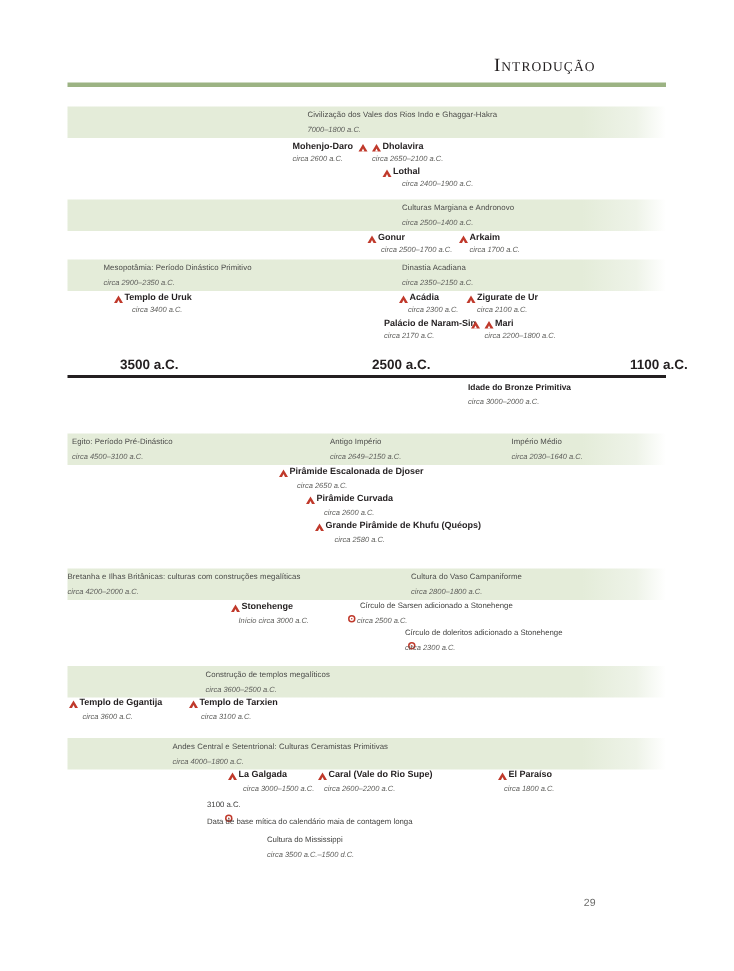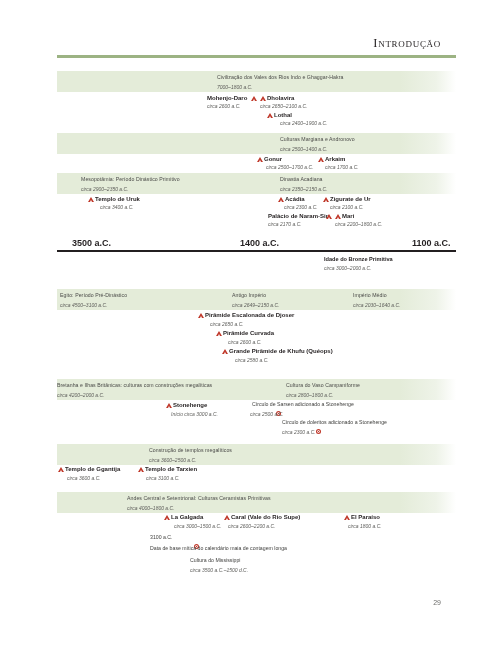--- a/index.html
+++ b/index.html
@@ -1,21 +1,21 @@
 <!DOCTYPE html>
 <html><head>
 <meta charset="utf-8">
 <style>
   html,body{margin:0;padding:0;}
   body{
     width:489px;height:647px;background:#ffffff;
     font-family:"Liberation Sans", sans-serif;
     color:#231f20;overflow:hidden;position:relative;
   }
-  .page{position:absolute;left:12px;top:0;width:441px;height:647px;padding-left:32px;}
+  .page{position:absolute;left:0;top:0;width:441px;height:647px;}
 
   
   .hdr-title{
     position:absolute;right:44px;top:36px;
     font-family:"Liberation Serif", serif;
     font-size:12.5px;letter-spacing:.7px;
     font-variant:small-caps;font-weight:400;color:#231f20;
     white-space:nowrap;
   }
   .hdr-rule{
@@ -59,21 +59,21 @@
   }
   .circ::after{
     content:"";position:absolute;left:1.0px;top:1.0px;
     width:3.4px;height:3.4px;border-radius:50%;
     border:.8px solid #ffffff;box-sizing:border-box;
     background:#c0392b;
   }
 
   
   .axis-rule{position:absolute;left:45px;top:250px;width:399px;height:1.6px;background:#231f20;}
-  .axis-lbl{position:absolute;top:238px;font-size:9px;font-weight:bold;color:#231f20;white-space:nowrap;}
+  .axis-lbl{position:absolute;top:238px;font-size:9px;font-weight:bold;color:#231f20;white-space:nowrap;margin-left:20px;}
 
   .pagenum{position:absolute;right:44px;bottom:41px;font-size:7px;color:#6d6d6b;}
 </style>
 </head>
 <body>
 
 <div class="page">
 
   
   <div class="hdr-title">Introdução</div>
@@ -127,21 +127,21 @@
 
   <div class="t site" style="left:256px;top:213px;">Palácio de Naram-Sin</div>
   <span class="mk tri" style="left:314px;top:214px;"></span>
   <span class="mk tri" style="left:323px;top:214px;"></span>
   <div class="t site" style="left:330px;top:213px;">Mari</div>
   <div class="t site-date" style="left:256px;top:222px;">circa 2170 a.C.</div>
   <div class="t site-date" style="left:323px;top:222px;">circa 2200–1800 a.C.</div>
 
   
   <div class="axis-lbl" style="left:60px;">3500 a.C.</div>
-  <div class="axis-lbl" style="left:228px;">1400 a.C.</div>
+  <div class="axis-lbl" style="left:228px;">2500 a.C.</div>
   <div class="axis-lbl" style="left:400px;">1100 a.C.</div>
   <div class="axis-rule"></div>
 
   <div class="t bold-note" style="left:312px;top:257px;">Idade do Bronze Primitiva</div>
   <div class="t site-date" style="left:312px;top:266px;">circa 3000–2000 a.C.</div>
 
   
   <div class="band fade" style="left:45px;top:289px;width:399px;height:21px;"></div>
   <div class="t era" style="left:48px;top:293px;">Egito: Período Pré-Dinástico</div>
   <div class="t era-date" style="left:48px;top:303px;">circa 4500–3100  a.C.</div>

